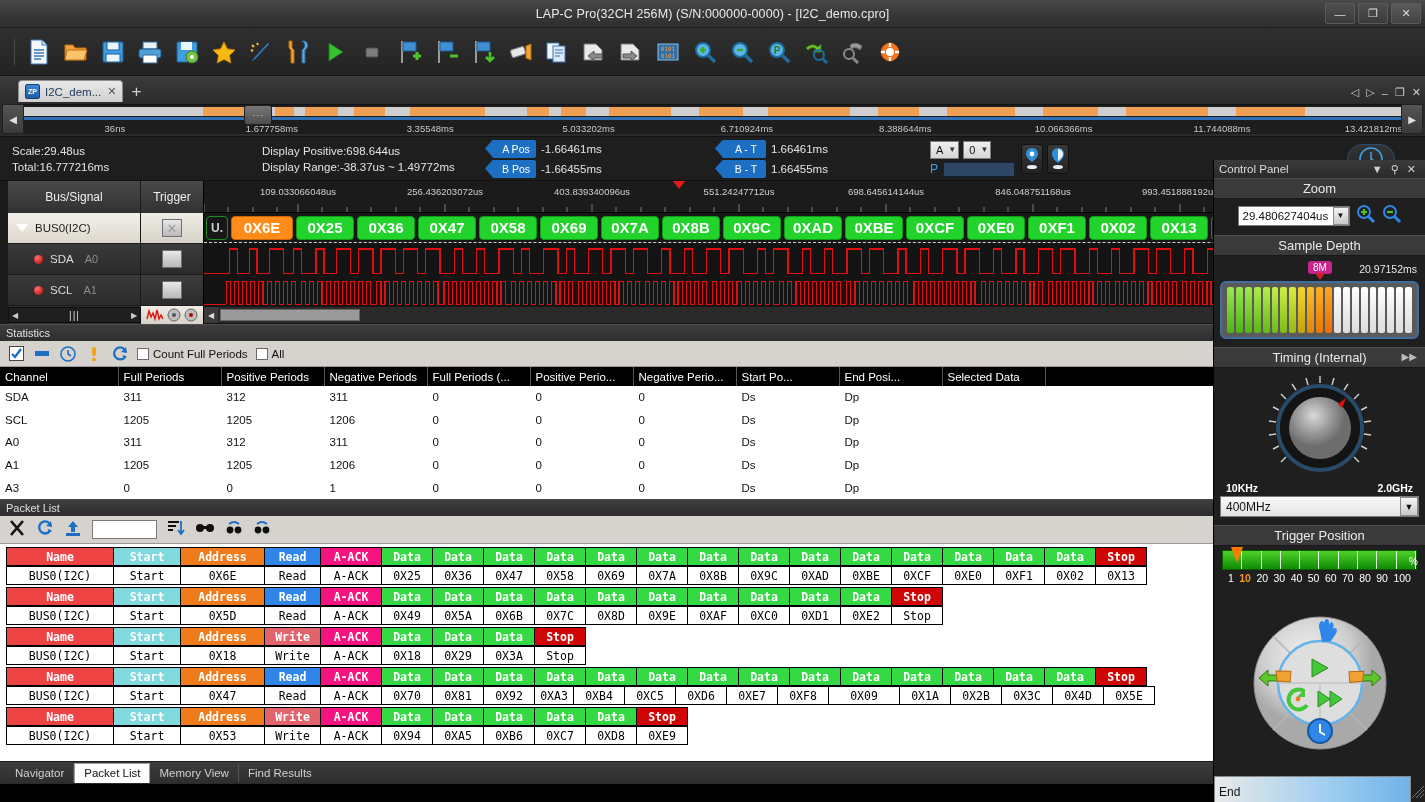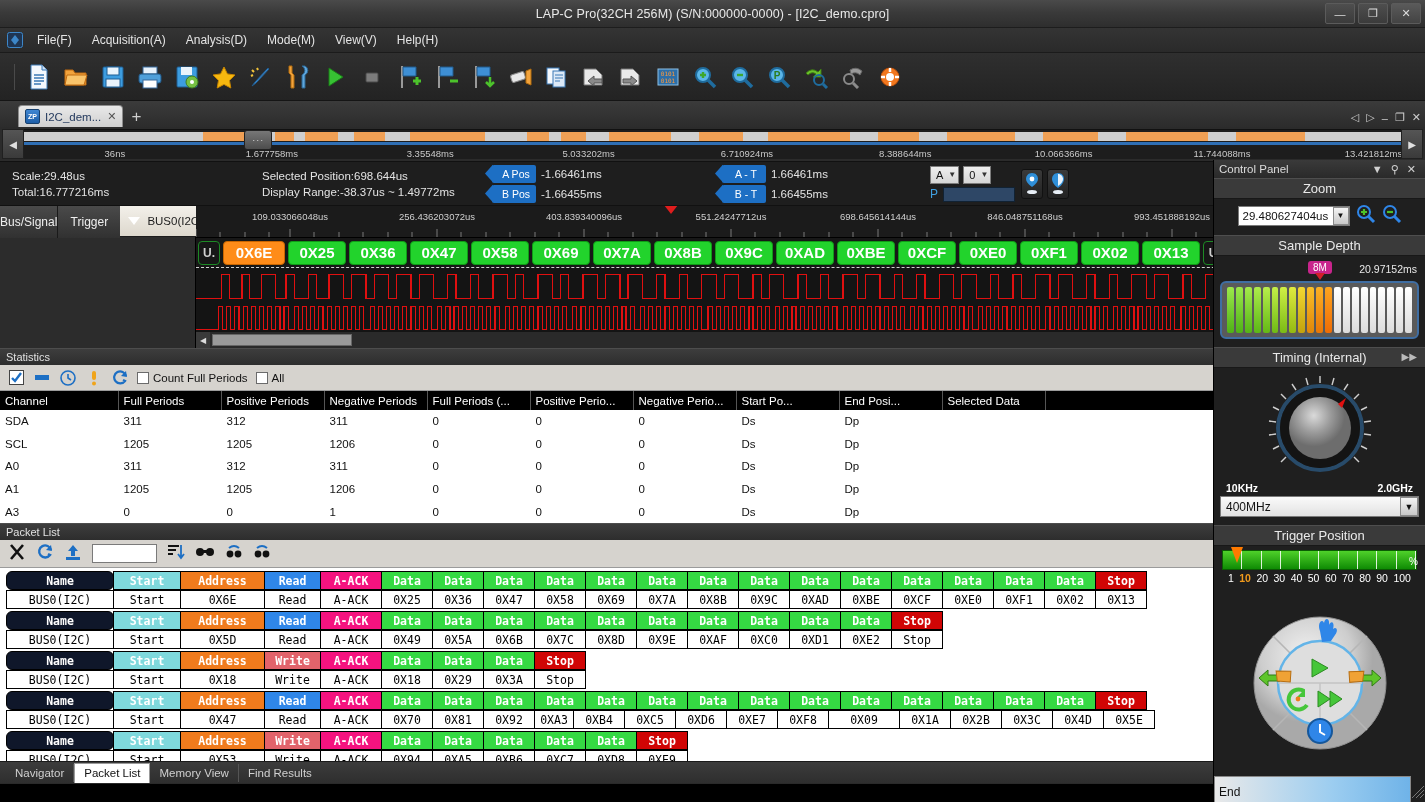--- a/index.html
+++ b/index.html
@@ -101,21 +101,21 @@
           height:18px; display:inline-flex; align-items:center; font-size:11px; color:#111; padding:0 2px 0 5px;}
   .selsm .cv{ margin-left:5px; font-size:8px; color:#333; }
   .pfield{ width:72px; height:15px; background:#2e4766; border:1px solid #123; display:inline-block; }
   .pinbtn{ width:22px; height:30px; background:linear-gradient(180deg,#3a3a3a,#222); border:1px solid #111; border-radius:3px;
            display:flex; align-items:center; justify-content:center; }
   .clockbtn{ width:48px; height:30px; border:1px solid #2c4c6e; border-radius:15px;
              background:linear-gradient(180deg,#343434,#242424); display:flex; align-items:center; justify-content:center; }
 
   
   .waverow{ flex:0 0 130px; display:flex; background:#1a1a1a; border-top:1px solid #111; }
-  .chanpane{ width:196px; flex:0 0 196px; background:#2c2c2c; display:flex; flex-direction:row; border-right:1px solid #000;}
+  .chanpane{ width:196px; flex:0 0 196px; background:#2c2c2c; display:flex; flex-direction:column; border-right:1px solid #000;margin-left:8px;}
   .chanhead{ height:32px; display:flex; align-items:center; }
   .chanhead .h1{ flex:1; text-align:center; color:#efefef; font-size:12px;
                  background:linear-gradient(180deg,#4a4a4a,#313131); height:100%; display:flex; align-items:center; justify-content:center;
                  border-right:1px solid #1a1a1a;}
   .chanhead .h2{ width:62px; text-align:center; color:#efefef; font-size:12px;
                  background:linear-gradient(180deg,#4a4a4a,#313131); height:100%; display:flex; align-items:center; justify-content:center;}
   .chrow{ height:31px; display:flex; align-items:center; border-bottom:1px solid #1c1c1c;}
   .chname{ flex:1; height:100%; display:flex; align-items:center; padding-left:8px; gap:7px;
            background:linear-gradient(180deg,#3a3a3a,#2a2a2a); border-right:1px solid #1a1a1a;}
   .chrow.bus .chname{ background:linear-gradient(180deg,#f3f0ea,#ddd8cd); color:#222; }
@@ -186,21 +186,21 @@
   .plsearch{ width:65px; height:19px; background:#fff; border:1px solid #7a7a7a; }
   .plbody{ flex:1; background:#fff; overflow:hidden; position:relative; padding:3px 0 0 6px; }
   .pgroup{ margin-bottom:2px; }
   .prow{ display:flex; }
   .cellh, .cellv{
     border:1px solid #000; font-family:"DejaVu Sans Mono", monospace; font-size:11.5px;
     height:19px; display:flex; align-items:center; justify-content:center; font-weight:bold;
     margin-right:-1px;
   }
   .cellv{ background:#fff; color:#000; font-weight:normal; }
-  .c-name{ background:#0f172a; color:#fff;border-radius:6px; }
+  .c-name{ background:#ef4444; color:#fff; }
   .c-start{ background:#7fd9dd; color:#fff; }
   .c-addr{ background:#f07b1d; color:#fff; }
   .c-read{ background:#2f86e8; color:#fff; }
   .c-write{ background:#e2636b; color:#fff; }
   .c-ack{ background:#f5137f; color:#fff; }
   .c-data{ background:#35d943; color:#fff; }
   .c-stop{ background:#d00505; color:#fff; }
   .plvsb{ position:absolute; right:0; top:0; bottom:0; width:15px; background:#ddd; border-left:1px solid #aaa;
           display:flex; flex-direction:column; justify-content:space-between; }
   .plvsb .ar{ height:15px; background:linear-gradient(180deg,#f2f2f2,#cfcfcf); border:1px solid #9a9a9a;
@@ -272,34 +272,20 @@
 
   <div class="titlebar">
     <div class="ttl">LAP-C Pro(32CH 256M) (S/N:000000-0000) - [I2C_demo.cpro]</div>
     <div class="winbtns">
       <div class="winbtn">—</div>
       <div class="winbtn">❐</div>
       <div class="winbtn close">✕</div>
     </div>
   </div>
 
-  <div class="menubar">
-    <div class="applogo">
-      <svg width="18" height="18" viewBox="0 0 18 18">
-          <rect x="1.5" y="1.5" width="15" height="15" rx="2" fill="#1f3552" stroke="#3d87c9"></rect>
-          <path d="M9 4 L13 9 L9 14 L5 9 Z" fill="#3d87c9"></path>
-        </svg>
-    </div>
-    <div class="mi">File(F)</div>
-    <div class="mi">Acquisition(A)</div>
-    <div class="mi">Analysis(D)</div>
-    <div class="mi">Mode(M)</div>
-    <div class="mi">View(V)</div>
-    <div class="mi">Help(H)</div>
-  </div>
 
   <div class="toolbar">
     <div class="tsep"></div>
     <div class="tbtn">
       <svg width="24" height="26" viewBox="0 0 24 26">
           <path d="M4 1 h11 l5 5 v19 H4 Z" fill="#f4f8fd" stroke="#3a78b5"></path>
           <path d="M15 1 v5 h5" fill="#cfe2f5" stroke="#3a78b5"></path>
           <g stroke="#3a78b5" stroke-width="1.4">
             <path d="M7 11h10M7 14h10M7 17h10M7 20h7"></path>
           </g>
@@ -508,21 +494,21 @@
     </div>
     <div class="ovarrow">▶</div>
   </div>
 
   <div class="infostrip">
     <div class="ibox" style="margin-left:12px;width:250px">
       <div>Scale:29.48us</div>
       <div>Total:16.777216ms</div>
     </div>
     <div class="ibox" style="width:230px">
-      <div>Selected Position:698.644us</div>
+      <div>Display Positive:698.644us</div>
       <div>Display Range:-38.37us ~ 1.49772ms</div>
     </div>
     <div class="ibox" style="width:230px;gap:2px">
       <div class="cur">
           <span class="curtag">A Pos</span>
         <span>-1.66461ms</span>
         </div>
       <div class="cur">
           <span class="curtag">B Pos</span>
         <span>-1.66455ms</span>

